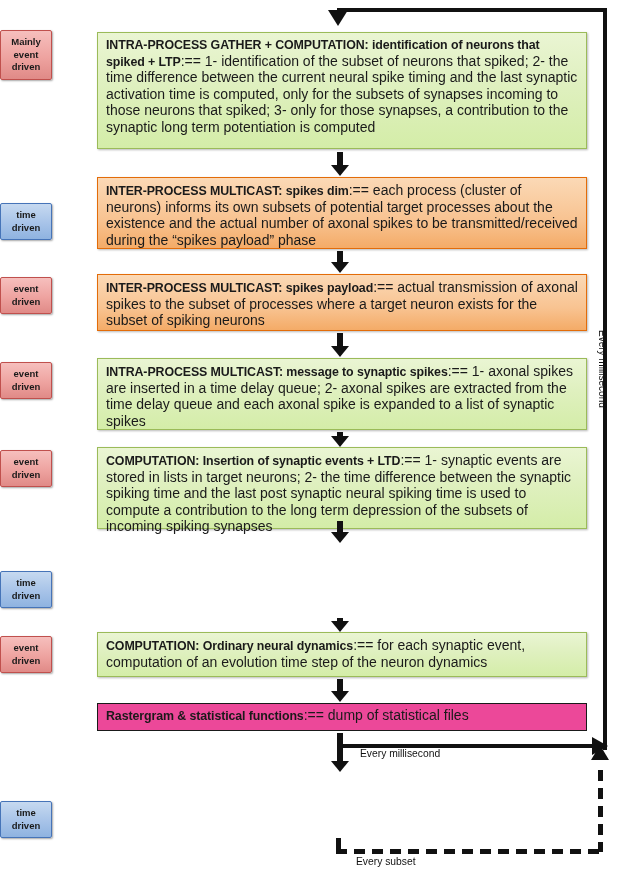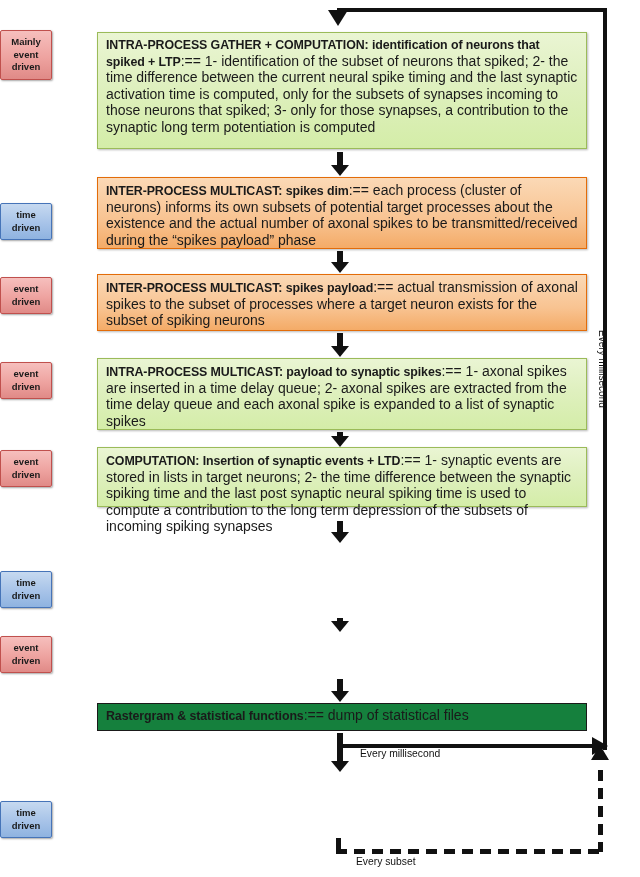--- a/index.html
+++ b/index.html
@@ -56,21 +56,21 @@
   }
   .box.green {
     background: linear-gradient(to bottom, #eaf5d3 0%, #dff0bf 45%, #d4eda8 100%);
     border: 1px solid #9bbb59;
   }
   .box.orange {
     background: linear-gradient(to bottom, #fbd9b6 0%, #f8c391 60%, #f4ab67 100%);
     border: 1px solid #e36c09;
   }
   .box.plain {
-    background: #15803d;
+    background: #ec4899;
     border: 1px solid #1a1a1a;
     box-shadow: none;
   }
   .box .hd {
     font-weight: bold;
     font-size: 12.4px;
     letter-spacing: -0.1px;
   }
   .box .bd {
     font-size: 14px;
@@ -263,28 +263,31 @@
 
   <div class="box orange" style="top:177px; height:72px;">
     <span class="hd">INTER-PROCESS MULTICAST: spikes dim</span><span class="bd">:==  each process (cluster of neurons) informs its own subsets of potential target processes about the  existence and the actual  number of axonal spikes to be transmitted/received during the  “spikes payload” phase</span>
   </div>
 
   <div class="box orange" style="top:274px; height:57px;">
     <span class="hd">INTER-PROCESS MULTICAST: spikes payload</span><span class="bd">:== actual transmission of axonal spikes to the subset of processes where a target neuron exists for the subset of spiking neurons</span>
   </div>
 
   <div class="box green" style="top:358px; height:72px;">
-    <span class="hd">INTRA-PROCESS MULTICAST: payload to synaptic spikes</span><span class="bd">:== 1- axonal spikes are inserted in a time delay queue; 2- axonal spikes are extracted from the time delay queue and each axonal spike is expanded to a list of synaptic spikes</span>
-  </div>
-
-  <div class="box green" style="top:447px; height:60px;">
+    <span class="hd">INTRA-PROCESS MULTICAST: message to synaptic spikes</span><span class="bd">:== 1- axonal spikes are inserted in a time delay queue; 2- axonal spikes are extracted from the time delay queue and each axonal spike is expanded to a list of synaptic spikes</span>
+  </div>
+
+  <div class="box green" style="top:447px; height:82px;">
     <span class="hd">COMPUTATION: Insertion of synaptic events + LTD</span><span class="bd">:== 1- synaptic events are stored in lists in target neurons; 2- the time difference between the synaptic spiking time and the last post synaptic neural spiking time is used to compute a contribution to the long term depression of the subsets of incoming spiking synapses</span>
   </div>
 
 
+  <div class="box green" style="top:632px; height:45px;">
+    <span class="hd">COMPUTATION: Ordinary neural dynamics</span><span class="bd">:== for each synaptic event, computation of an evolution time step of the neuron dynamics</span>
+  </div>
 
   <div class="box plain" style="top:703px; height:28px; padding-top:4px;">
     <span class="hd">Rastergram &amp; statistical functions</span><span class="bd">:== dump of statistical files</span>
   </div>
 
 
   <div class="arrow" style="top:152px; height:24px;">
     <div class="shaft" style="height:13px;"></div>
       <div class="head" style="top:13px;"></div>
   </div>

